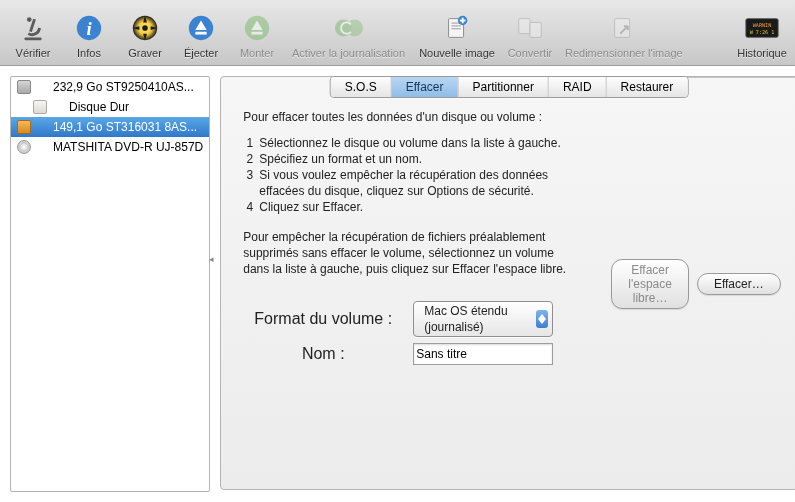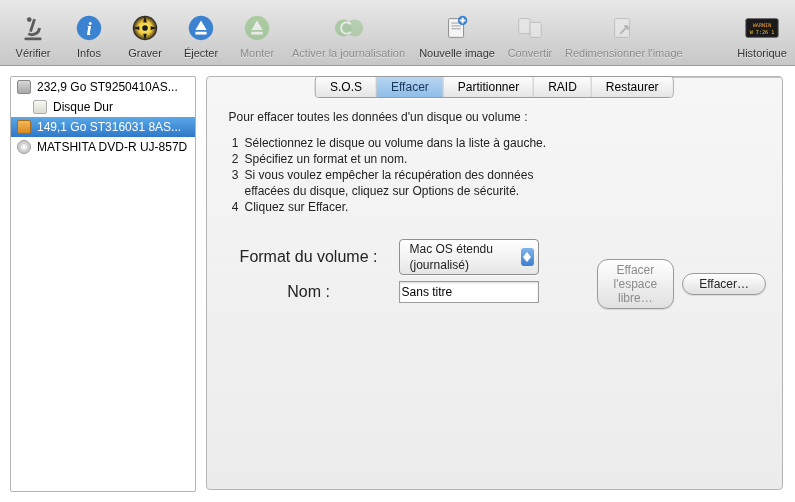--- a/index.html
+++ b/index.html
@@ -65,21 +65,21 @@
   }
   .side-row {
     display: flex;
     align-items: center;
     height: 20px;
     padding: 0 6px;
     font-size: 12px;
     white-space: nowrap;
     overflow: hidden;
     text-overflow: ellipsis;
-    gap: 6px;
+    gap: 22px;
   }
   .side-row.indent { padding-left: 22px; text-align: center; }
   .side-row.selected {
     background: linear-gradient(to bottom, #5aa8e7, #2f78c8);
     color: #fff;
   }
   .side-ico {
     width: 14px; height: 14px; flex-shrink: 0;
     border-radius: 2px;
   }
@@ -398,20 +398,21 @@
             </div>
           <div>
               <span class="n">3</span>
               <span>Si vous voulez empêcher la récupération des données effacées du disque, cliquez sur Options de sécurité.</span>
             </div>
           <div>
               <span class="n">4</span>
               <span>Cliquez sur Effacer.</span>
             </div>
         </div>
+        <p>Pour empêcher la récupération de fichiers préalablement supprimés sans effacer le volume, sélectionnez un volume dans la liste à gauche, puis cliquez sur Effacer l'espace libre.</p>
 
         <div class="formarea">
           <div class="formrow">
             <label>Format du volume :</label>
             <div class="select">
               <span>Mac OS étendu (journalisé)</span>
               <span class="arrows">
                 <svg viewBox="0 0 8 5">
                     <path d="M0 5 L4 0 L8 5 Z" fill="#fff"></path>
                   </svg>

